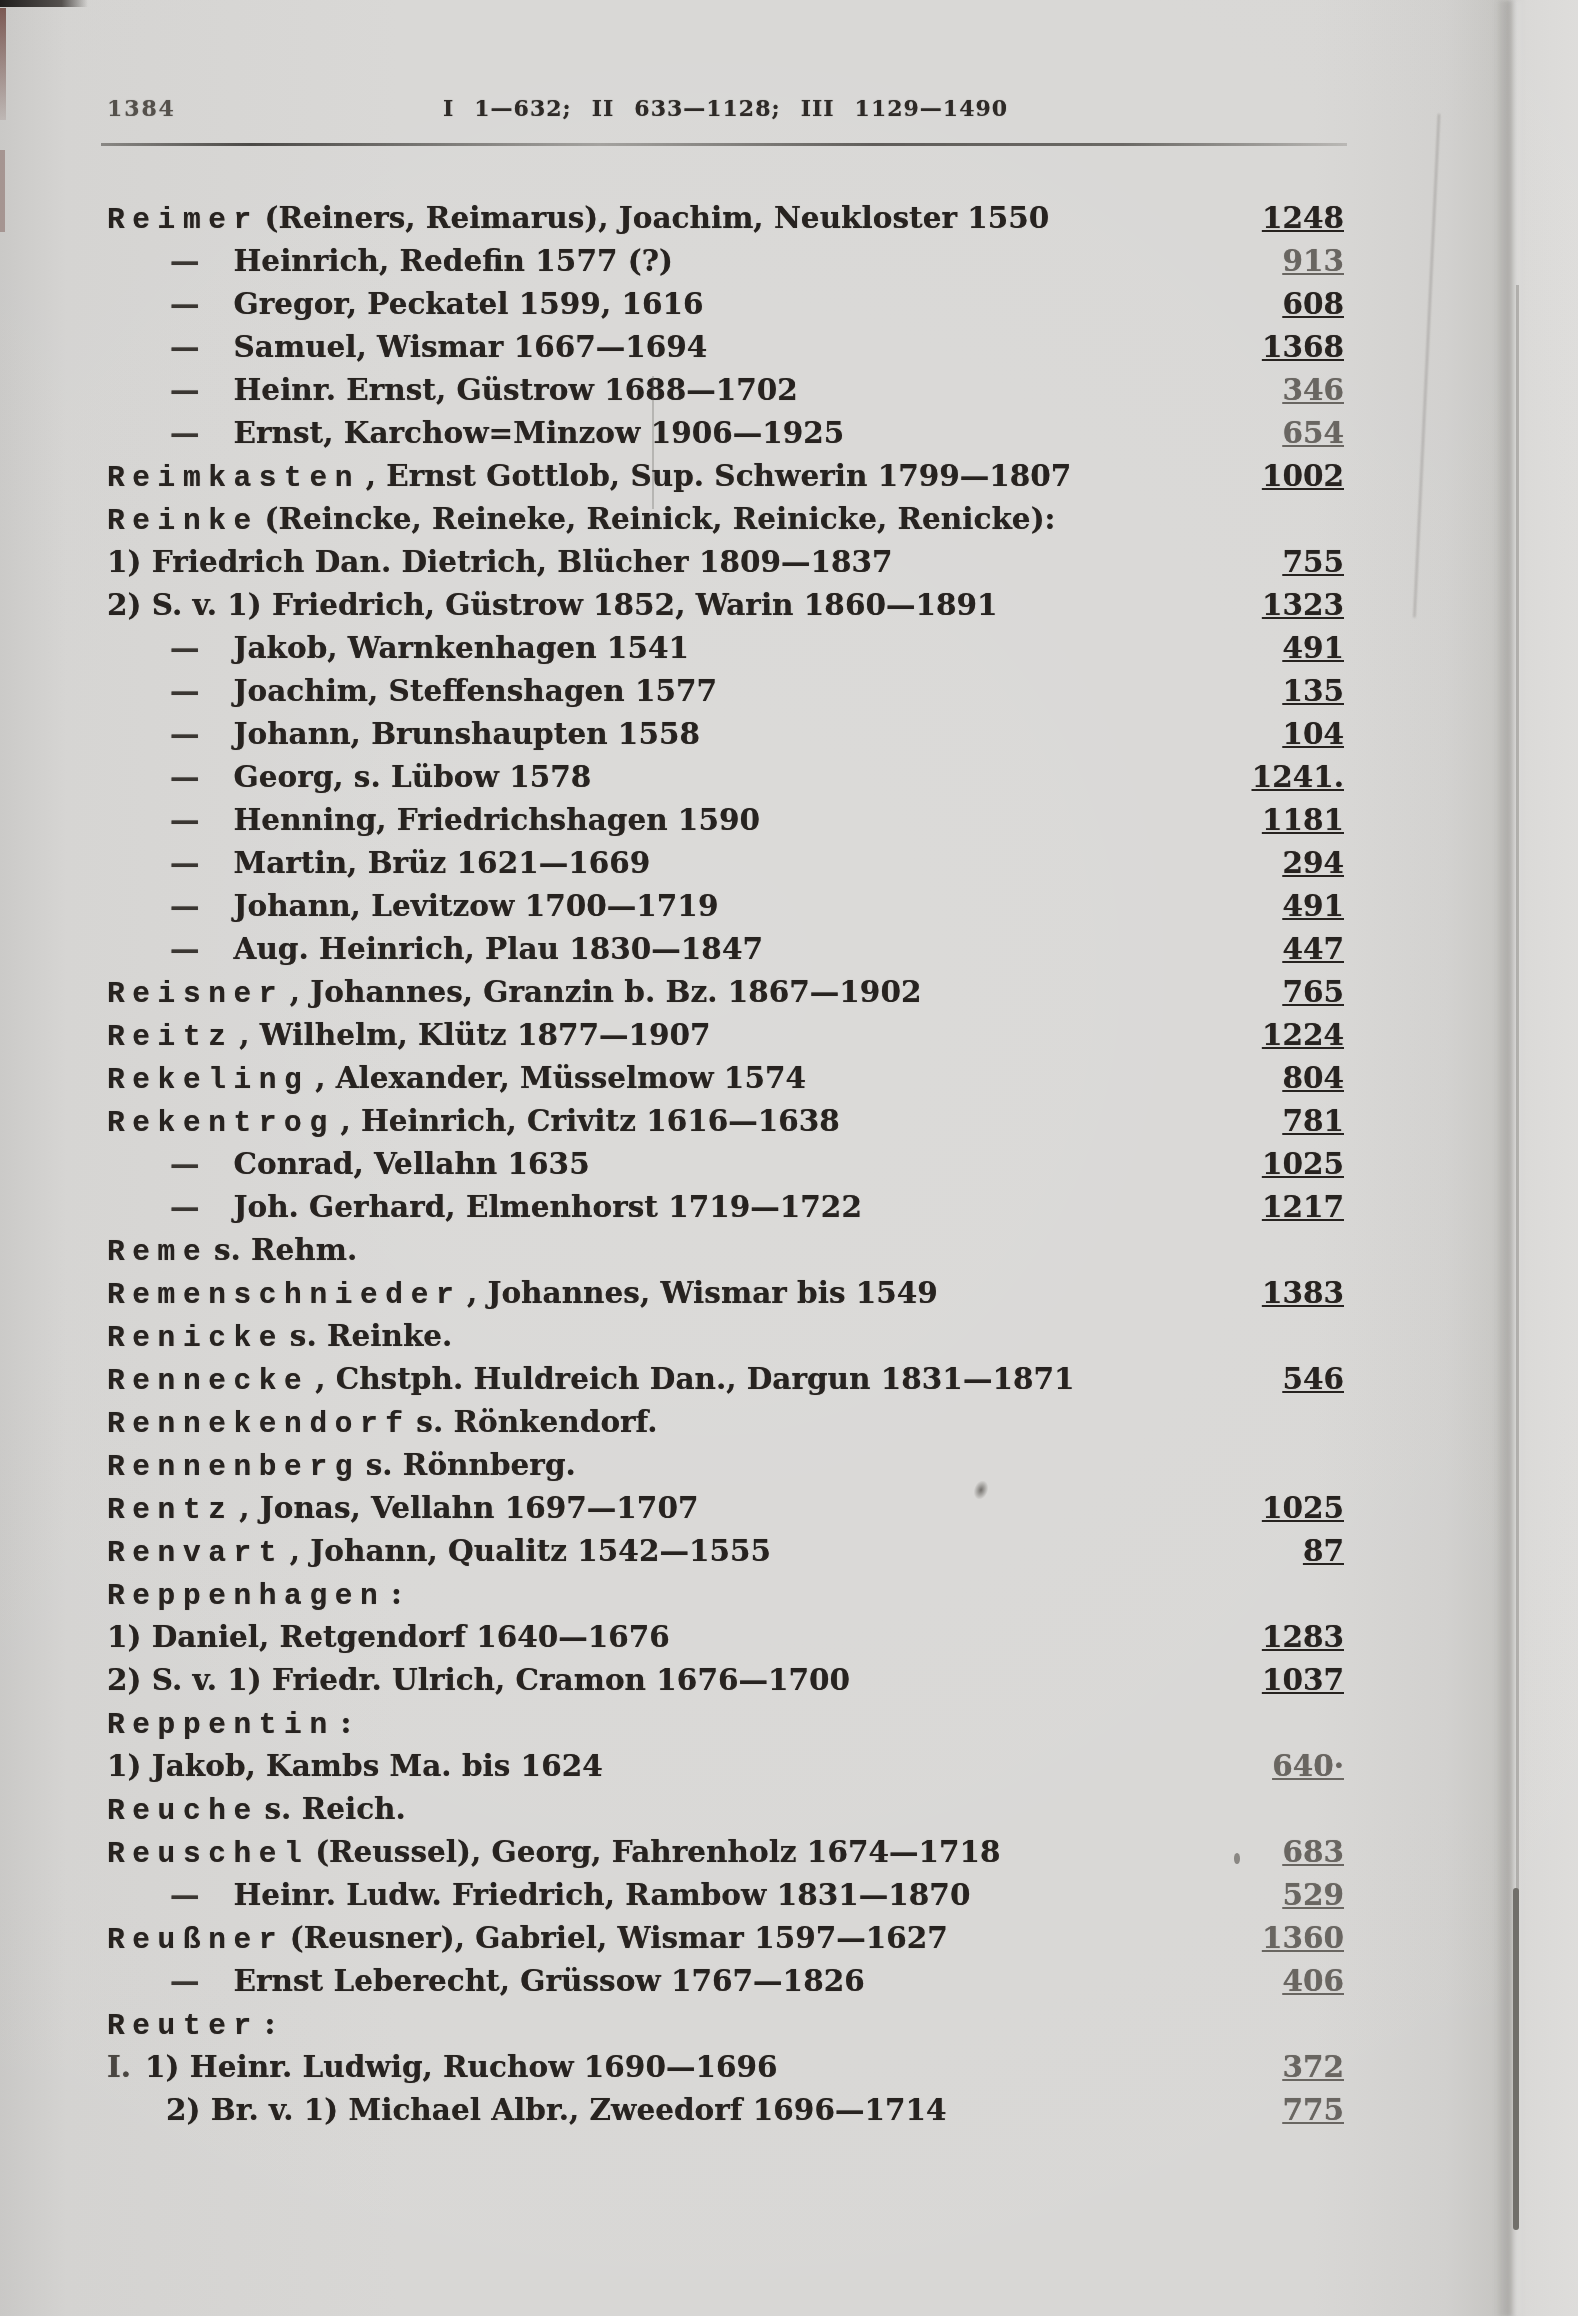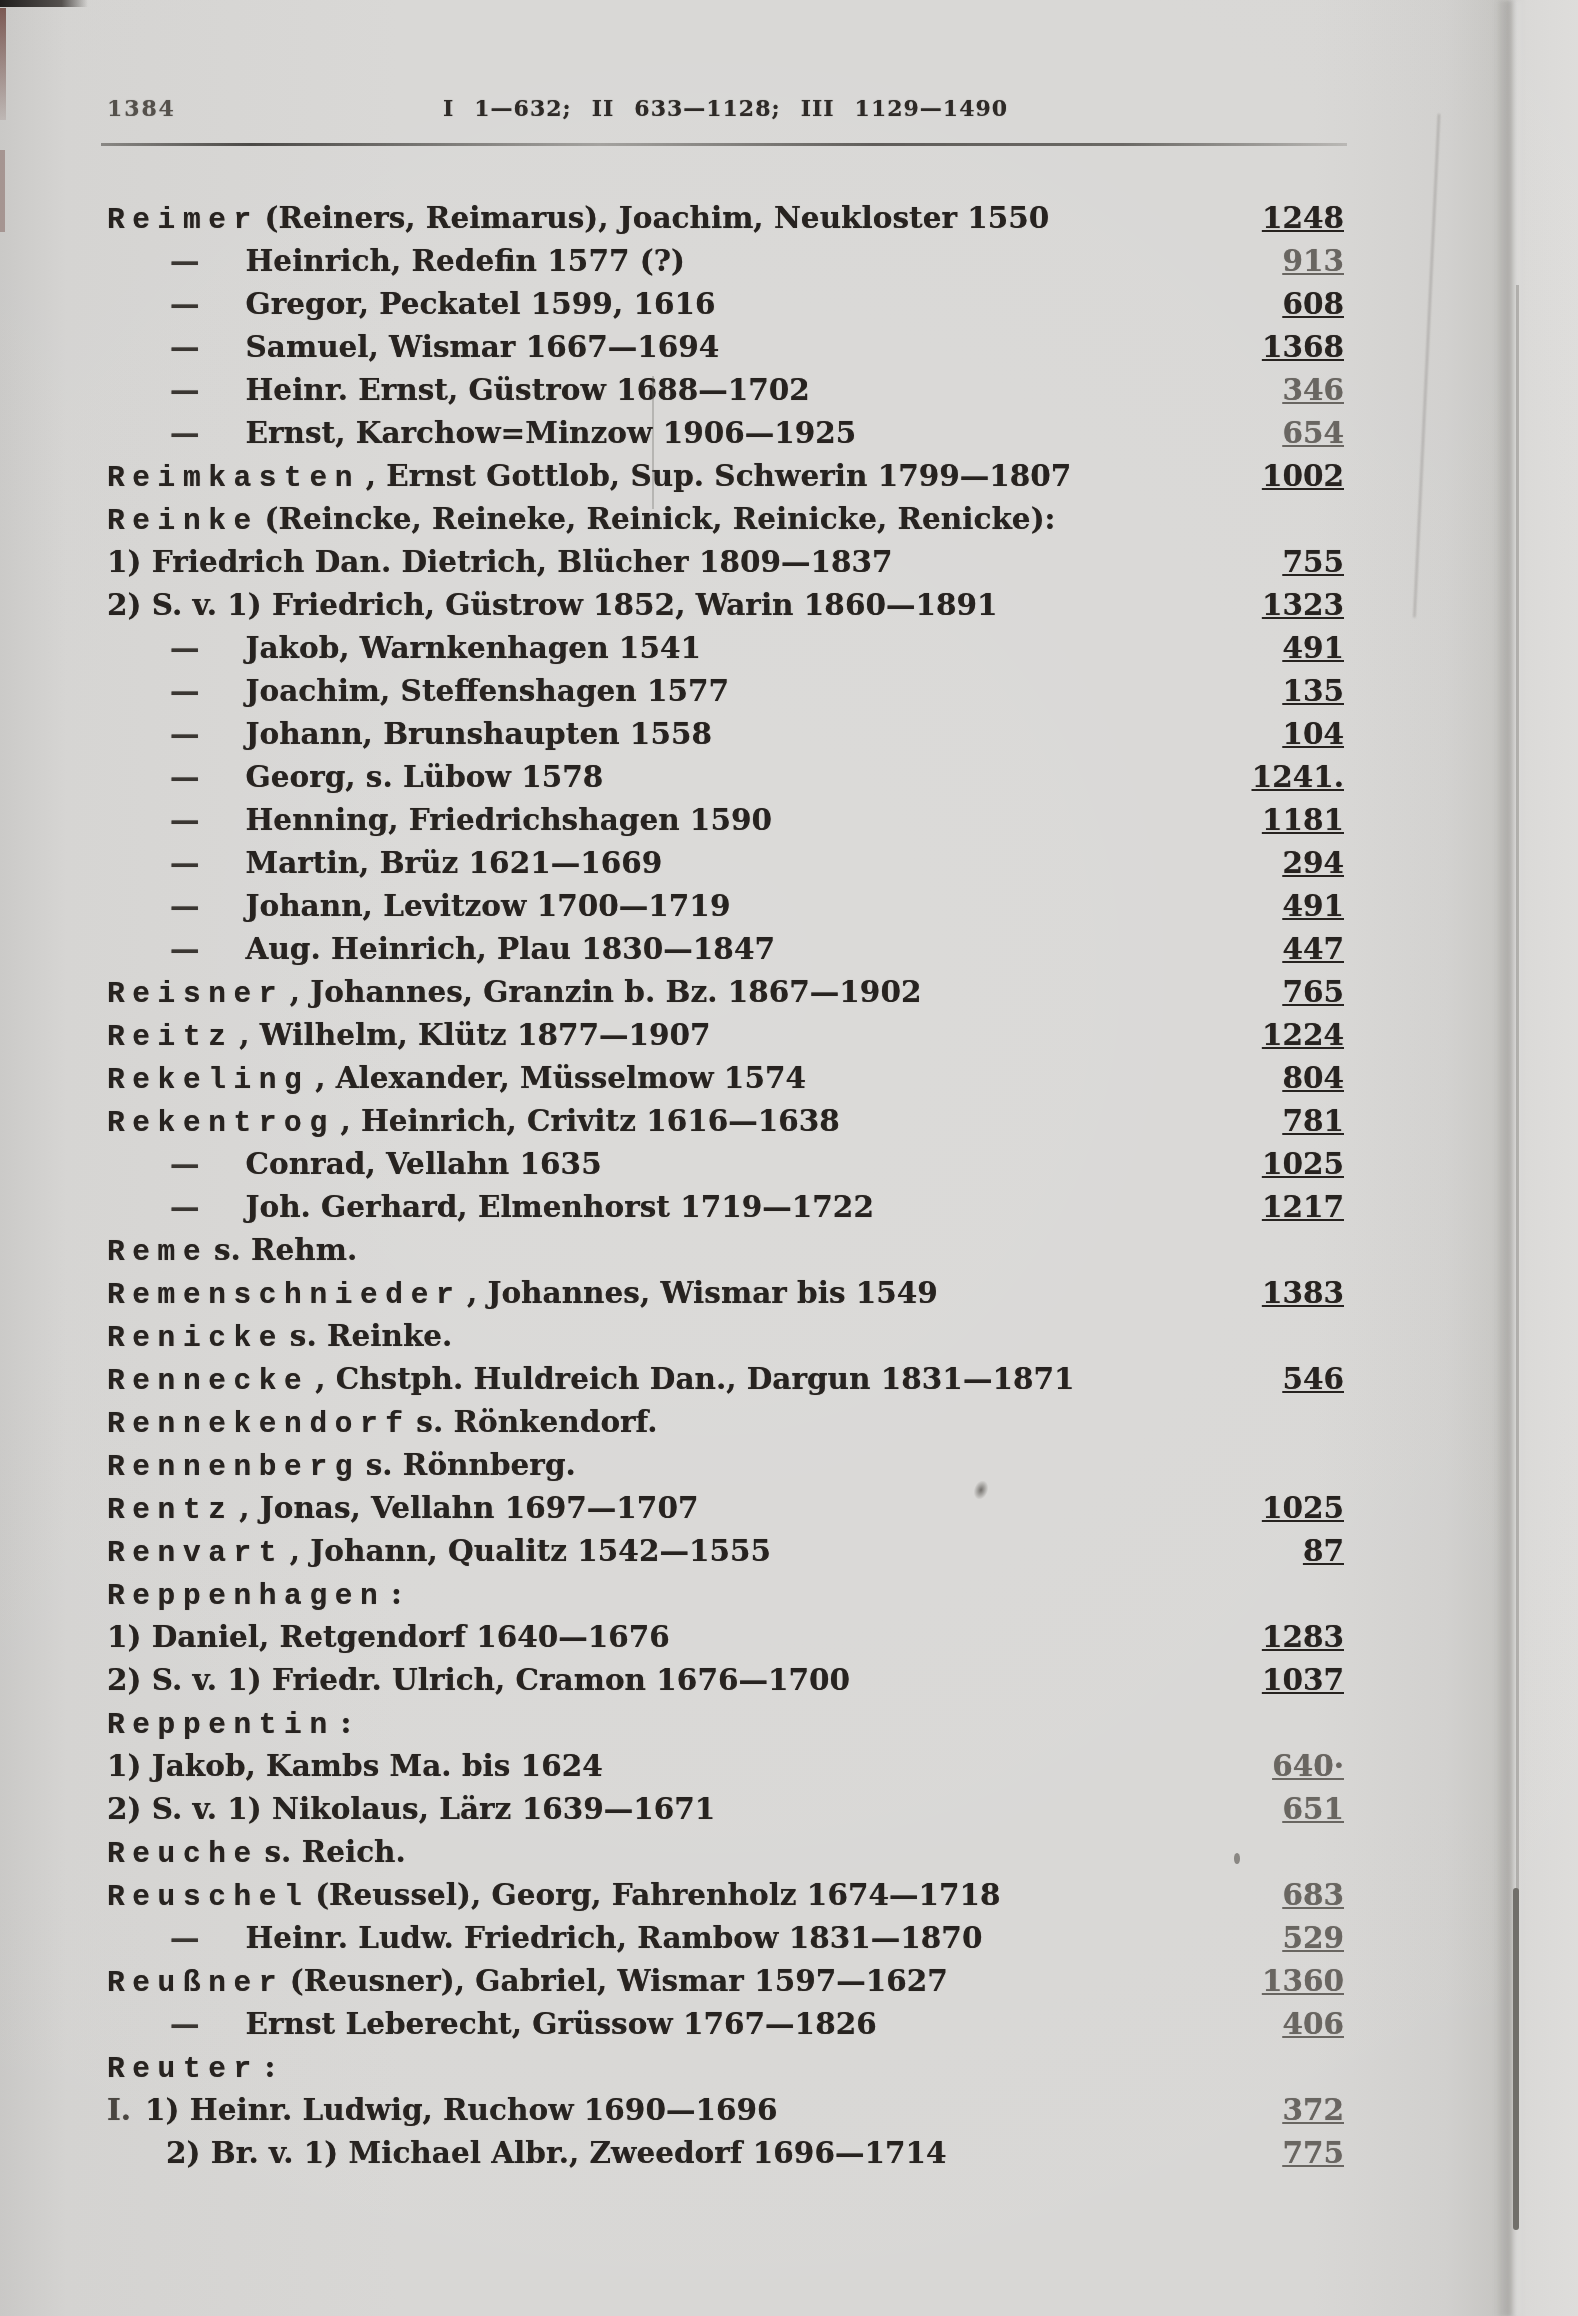--- a/index.html
+++ b/index.html
@@ -43,21 +43,21 @@
   }
   .row {
     position:relative; height:43px; line-height:43px;
     white-space:nowrap;
     font-size:29.5px; font-weight:bold;
     color:#272320;
     text-shadow:0 0 0.7px rgba(42,34,28,.6);
   }
   .row .head { letter-spacing:7.6px; margin-right:5.7px;font-family:Liberation Mono, monospace; }
   .row .lead-dash { display:inline-block; margin-left:63px; color:#3a3632; }
-  .row .dash-rest { margin-left:46px; }
+  .row .dash-rest { margin-left:34px; }
   .row.num_indent { padding-left:59px; }
   .row .roman-pre { color:#4a4641; }
   .row .roman-rest { margin-left:14px; }
   .row .page-ref { position:absolute; right:0; top:0;text-decoration:underline; }
   .row .page-ref.faded { color:#4e4a45; opacity:.8; }
   
   .artifact { position:absolute; pointer-events:none; }
   .mark-top-edge {
     left:0; top:0; width:88px; height:6.7px;
     background:linear-gradient(to right,#211f1e,#55514e 70%, rgba(85,81,78,0));
@@ -144,21 +144,20 @@
       <div class="row head"><span class="head">Rennecke</span><span class="rest">, Chstph. Huldreich Dan., Dargun 1831—1871</span><span class="page-ref">546</span></div>
       <div class="row head"><span class="head">Rennekendorf</span><span class="rest">s. Rönkendorf.</span></div>
       <div class="row head"><span class="head">Rennenberg</span><span class="rest">s. Rönnberg.</span></div>
       <div class="row head"><span class="head">Rentz</span><span class="rest">, Jonas, Vellahn 1697—1707</span><span class="page-ref">1025</span></div>
       <div class="row head"><span class="head">Renvart</span><span class="rest">, Johann, Qualitz 1542—1555</span><span class="page-ref">87</span></div>
       <div class="row head"><span class="head">Reppenhagen</span><span class="rest">:</span></div>
       <div class="row num"><span class="rest">1) Daniel, Retgendorf 1640—1676</span><span class="page-ref">1283</span></div>
       <div class="row num"><span class="rest">2) S. v. 1) Friedr. Ulrich, Cramon 1676—1700</span><span class="page-ref">1037</span></div>
       <div class="row head"><span class="head">Reppentin</span><span class="rest">:</span></div>
       <div class="row num"><span class="rest">1) Jakob, Kambs Ma. bis 1624</span><span class="page-ref faded">640·</span></div>
-      <div class="row num"><span class="rest">2) S. v. 1) Nikolaus, Lärz 1639—1671</span><span class="page-ref faded">651</span></div>
       <div class="row head"><span class="head">Reuche</span><span class="rest">s. Reich.</span></div>
       <div class="row head"><span class="head">Reuschel</span><span class="rest">(Reussel), Georg, Fahrenholz 1674—1718</span><span class="page-ref faded">683</span></div>
       <div class="row dash"><span class="lead-dash">—</span><span class="rest dash-rest">Heinr. Ludw. Friedrich, Rambow 1831—1870</span><span class="page-ref faded">529</span></div>
       <div class="row head"><span class="head">Reußner</span><span class="rest">(Reusner), Gabriel, Wismar 1597—1627</span><span class="page-ref faded">1360</span></div>
       <div class="row dash"><span class="lead-dash">—</span><span class="rest dash-rest">Ernst Leberecht, Grüssow 1767—1826</span><span class="page-ref faded">406</span></div>
       <div class="row head"><span class="head">Reuter</span><span class="rest">:</span></div>
       <div class="row roman"><span class="roman-pre">I.</span><span class="rest roman-rest">1) Heinr. Ludwig, Ruchow 1690—1696</span><span class="page-ref faded">372</span></div>
       <div class="row num_indent"><span class="rest">2) Br. v. 1) Michael Albr., Zweedorf 1696—1714</span><span class="page-ref faded">775</span></div>
     </div>
 

